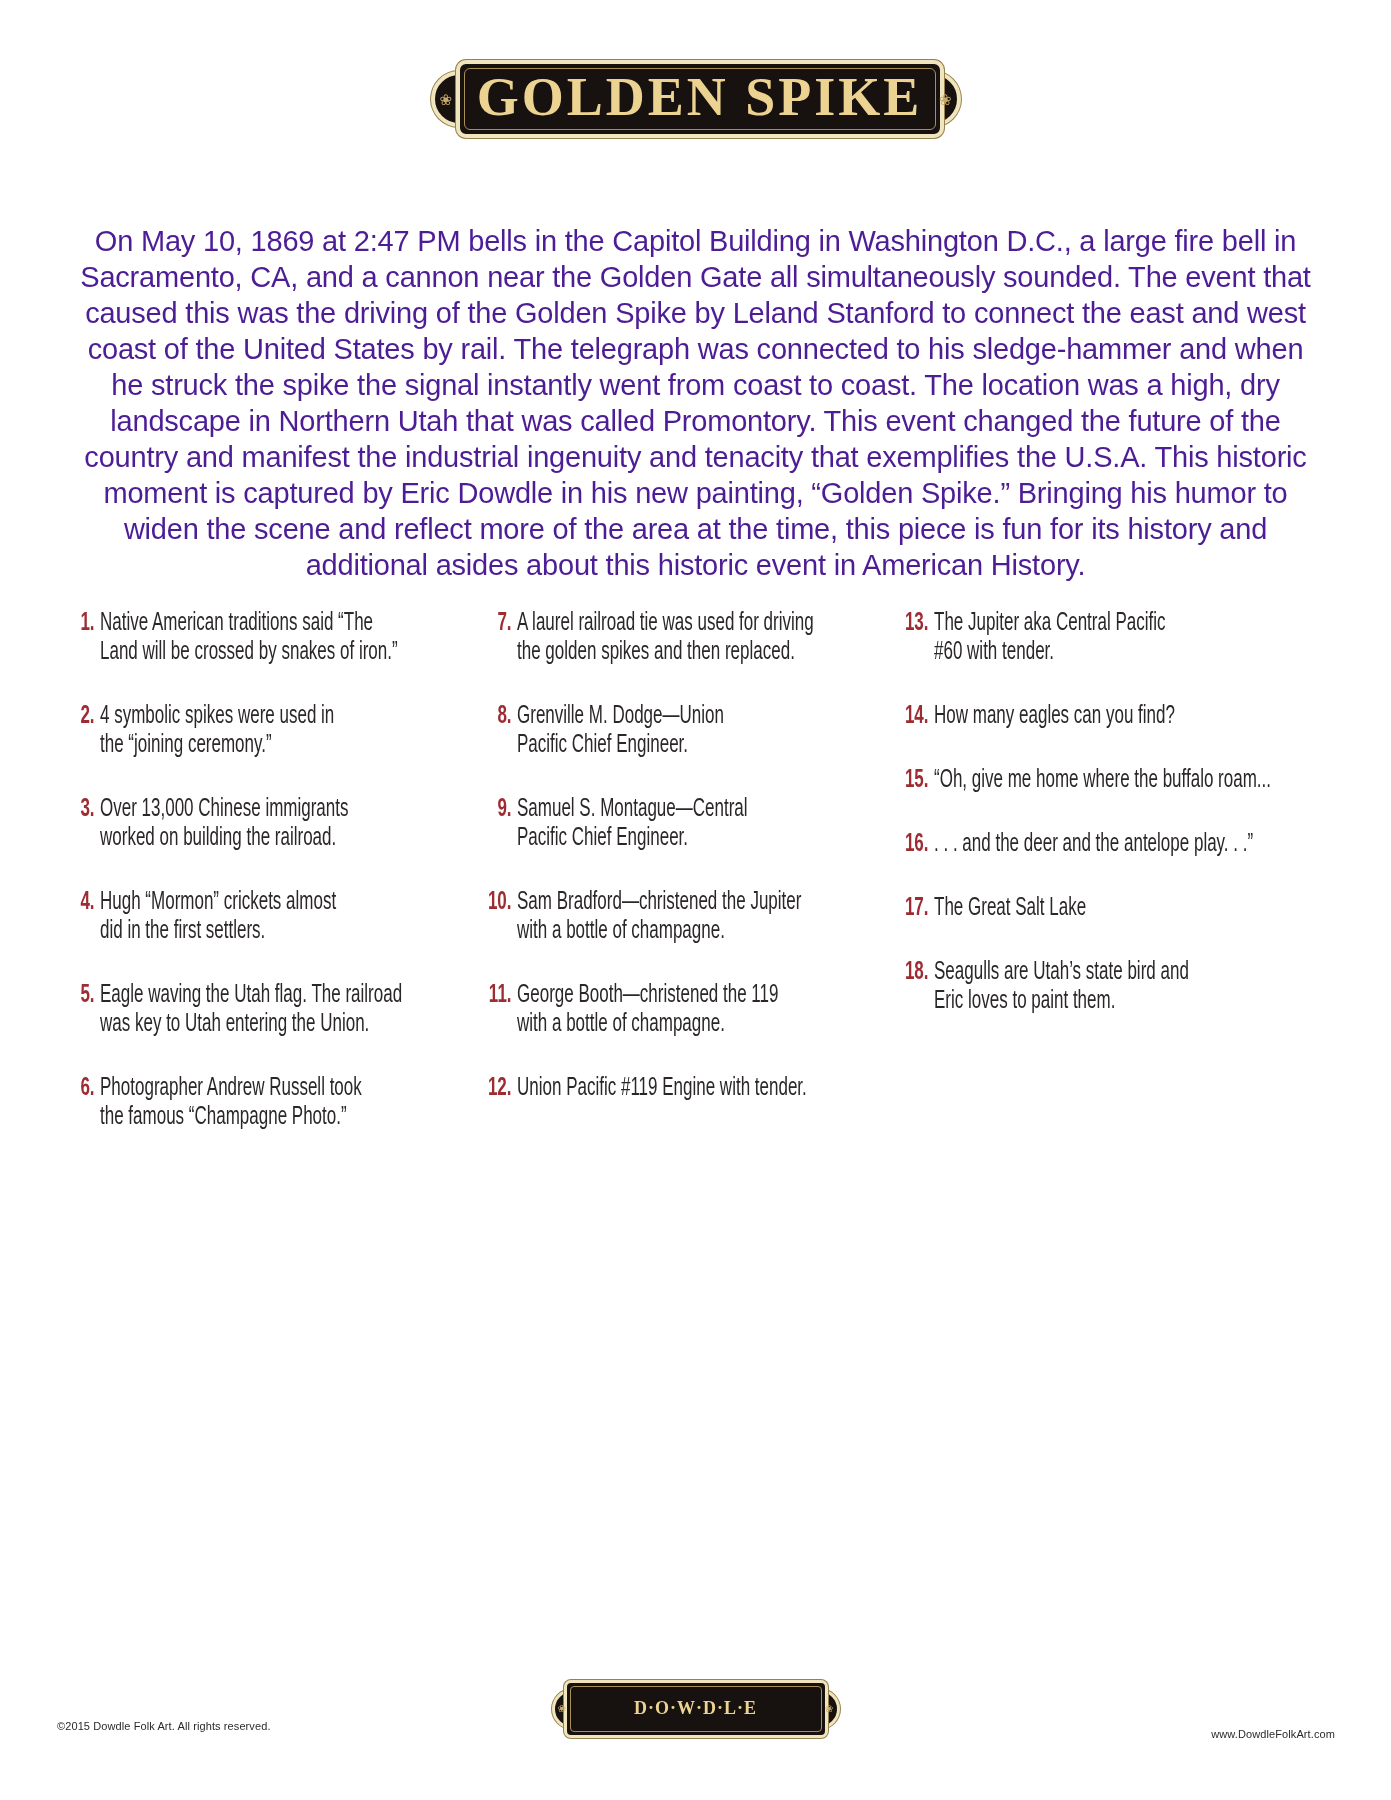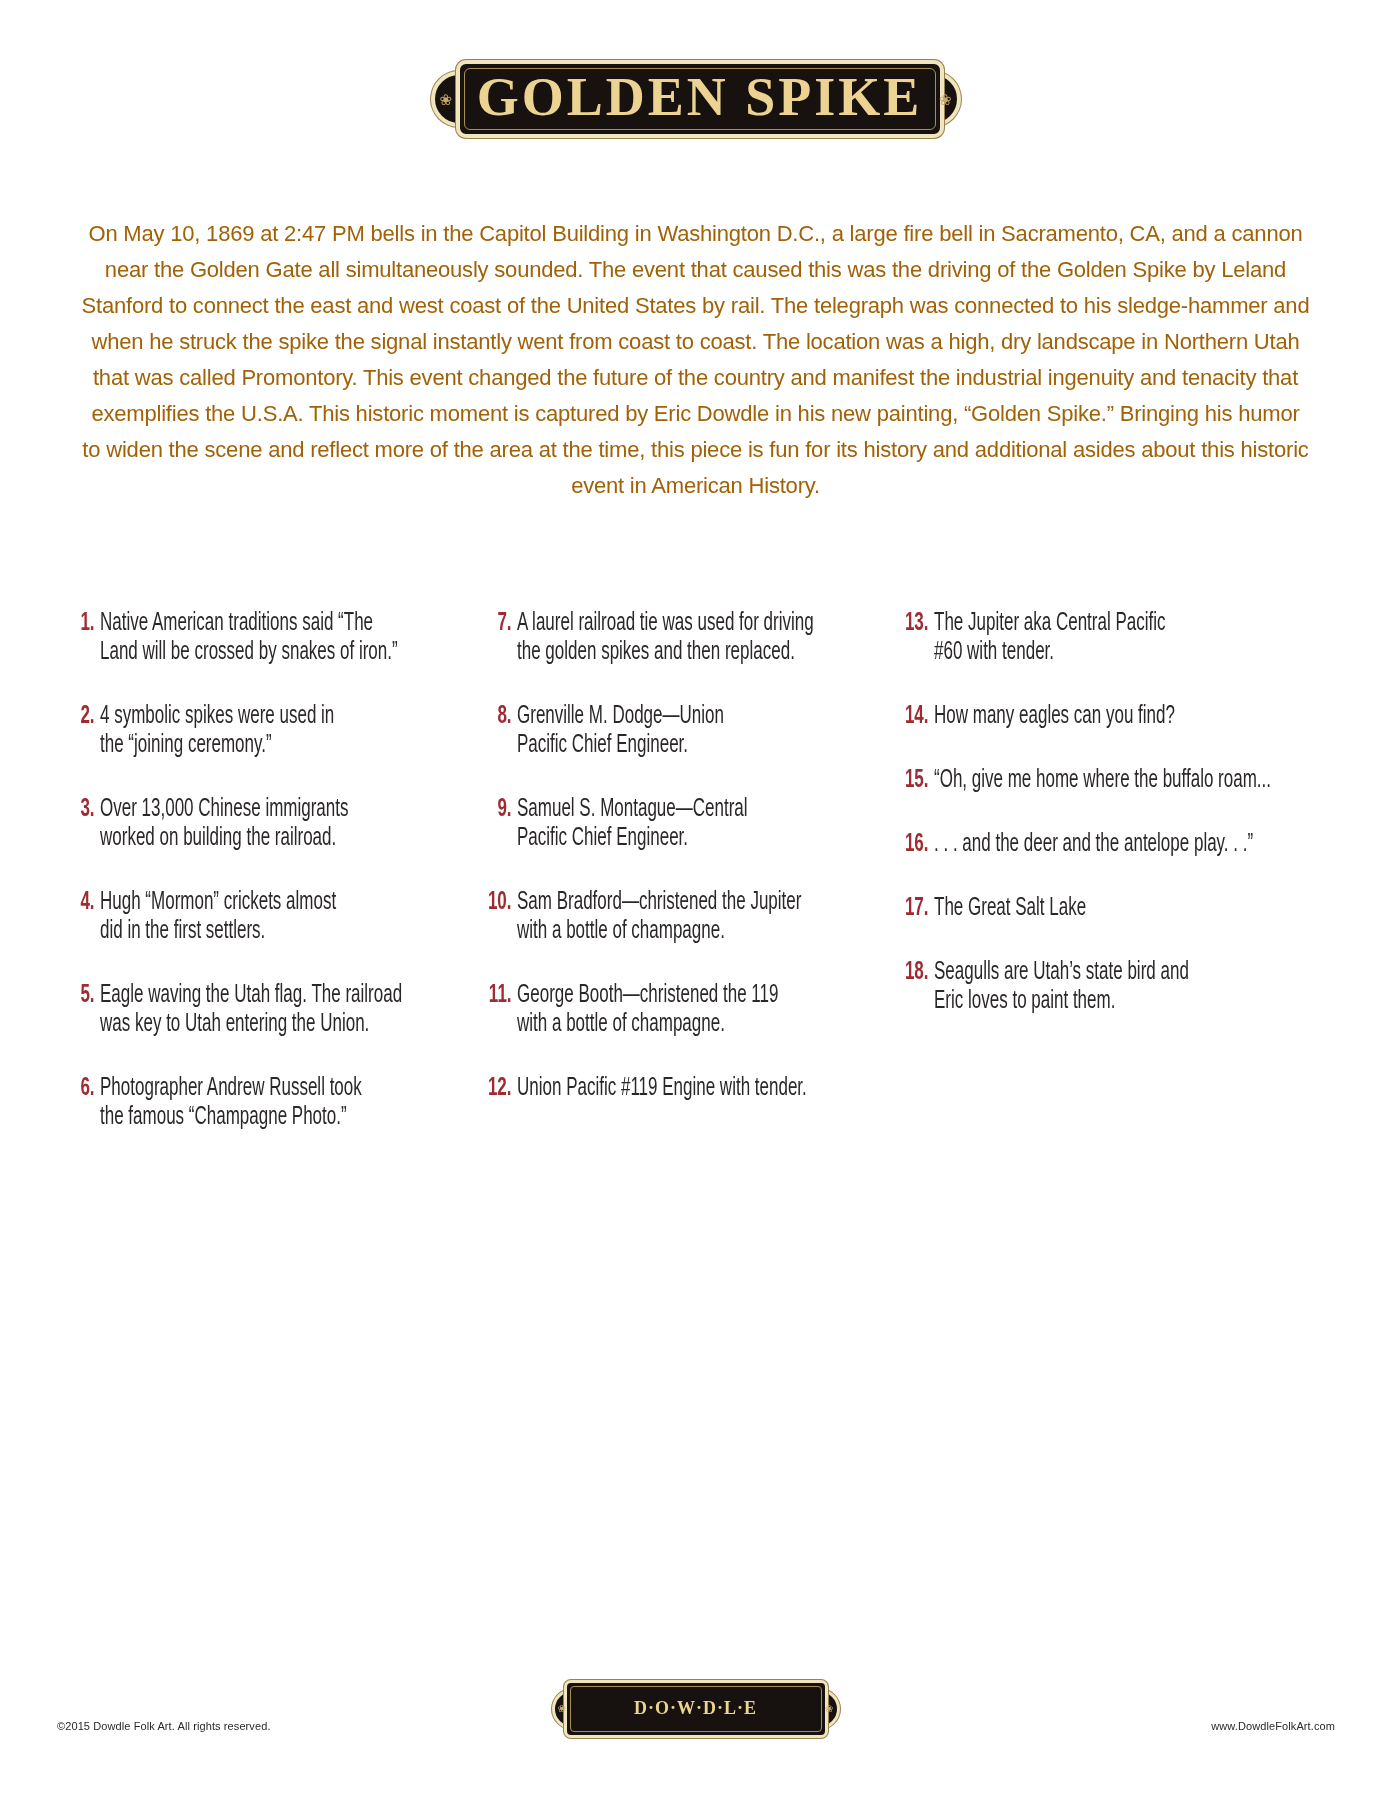--- a/index.html
+++ b/index.html
@@ -56,22 +56,22 @@
   .badge-footer .pinstripe { inset:3px; border-radius:4px; }
   .badge-footer .plaque-text { font-size:18px; letter-spacing:1px; padding-bottom:2px; }
   .badge-footer .ornament { font-size:10px; }
   .badge-footer .ornament.left  { left:6px; }
   .badge-footer .ornament.right { right:6px; }
 
   
   .intro {
     position:absolute; top:194px; left:50%; transform:translateX(-50%);
     width:1232px; text-align:center;
-    font-size:22px; line-height:36px; letter-spacing:-0.2px;
-    color:#a16207;
+    font-size:29px; line-height:36px; letter-spacing:-0.2px;
+    color:#4c1d95;
   }
 
   
   .col { position:absolute; top:607px; }
   .col.c1 { left:66px;  width:480px; }
   .col.c2 { left:483px; width:480px; }
   .col.c3 { left:900px; width:560px; }
 
   .fact {
     display:flex; align-items:flex-start;
@@ -88,21 +88,21 @@
     font-size:25px; line-height:29px;
     color:#2b2728; white-space:pre-line;
   }
 
   
   .smallprint {
     position:absolute; top:1720px;
     font-size:11px; color:#2a2a2a; letter-spacing:0.1px;
   }
   .smallprint.left  { left:57px; }
-  .smallprint.right { right:56px; }
+  .smallprint.right { right:56px;margin-top:8px; }
 </style>
 </head>
 <body>
 
 <div class="plaque badge-header">
   <div class="end left"></div>
   <div class="end right"></div>
   <span class="ornament left">❀</span>
   <span class="ornament right">❀</span>
   <div class="bar">

